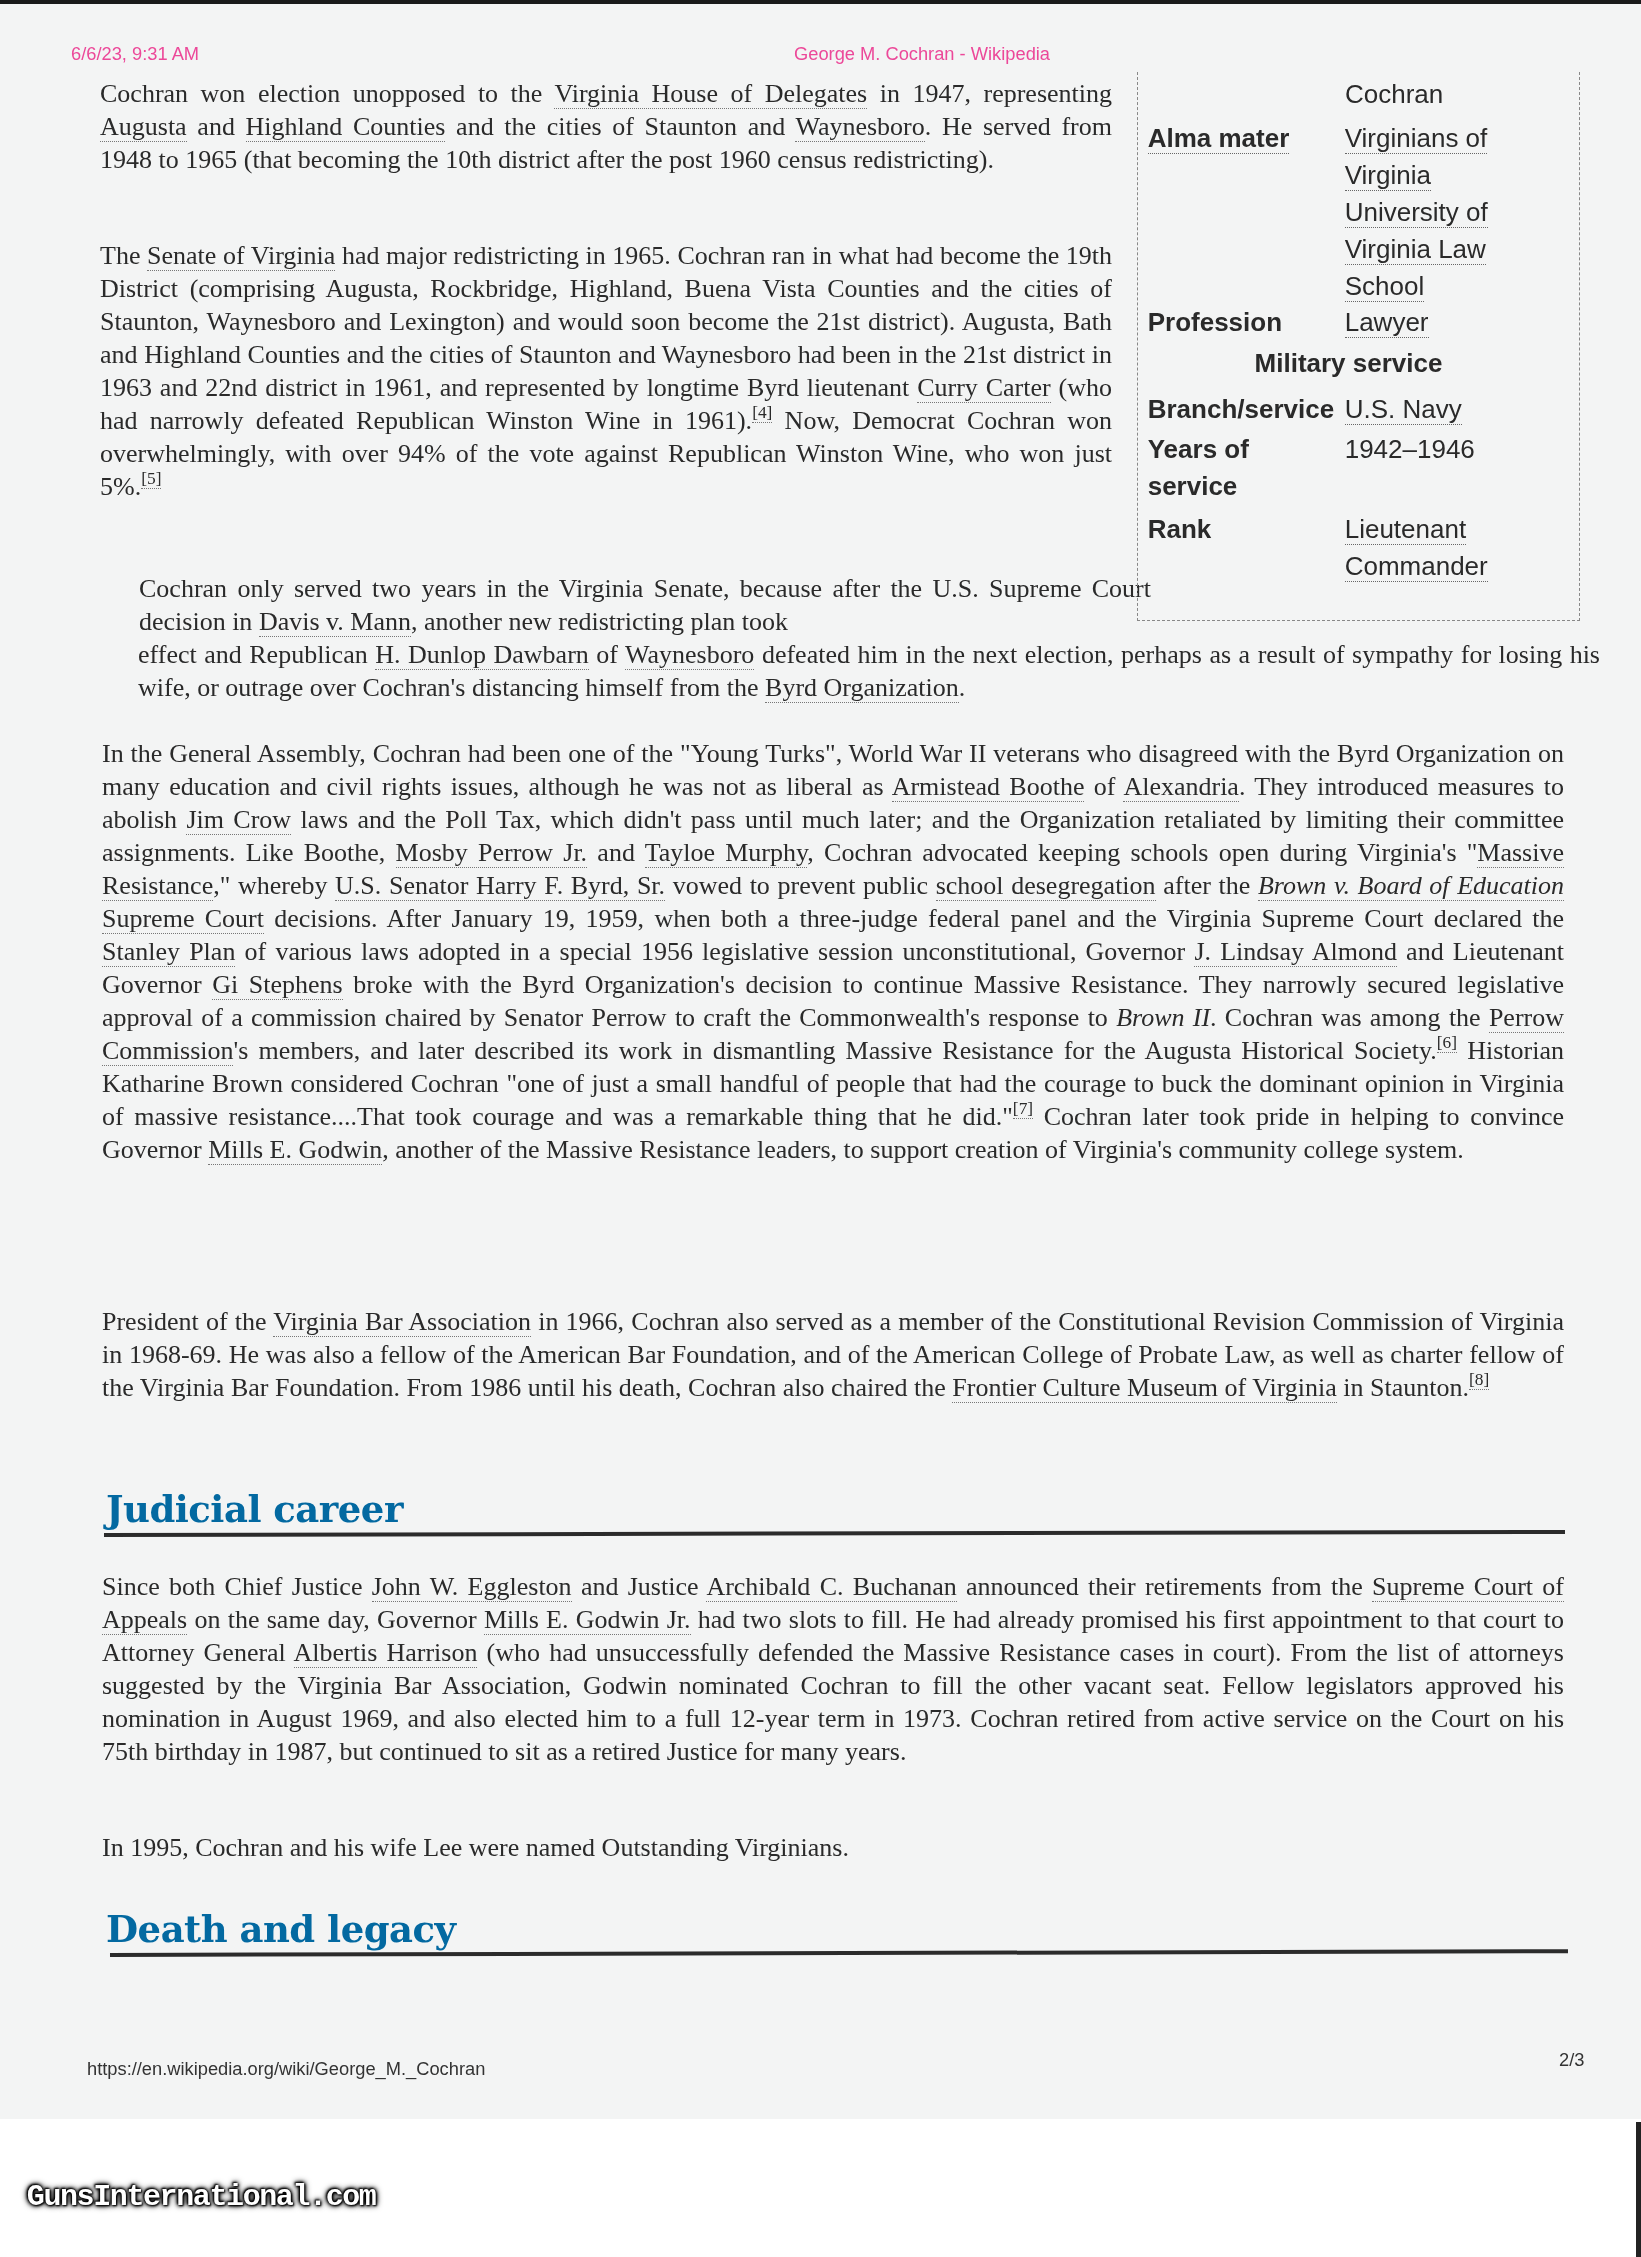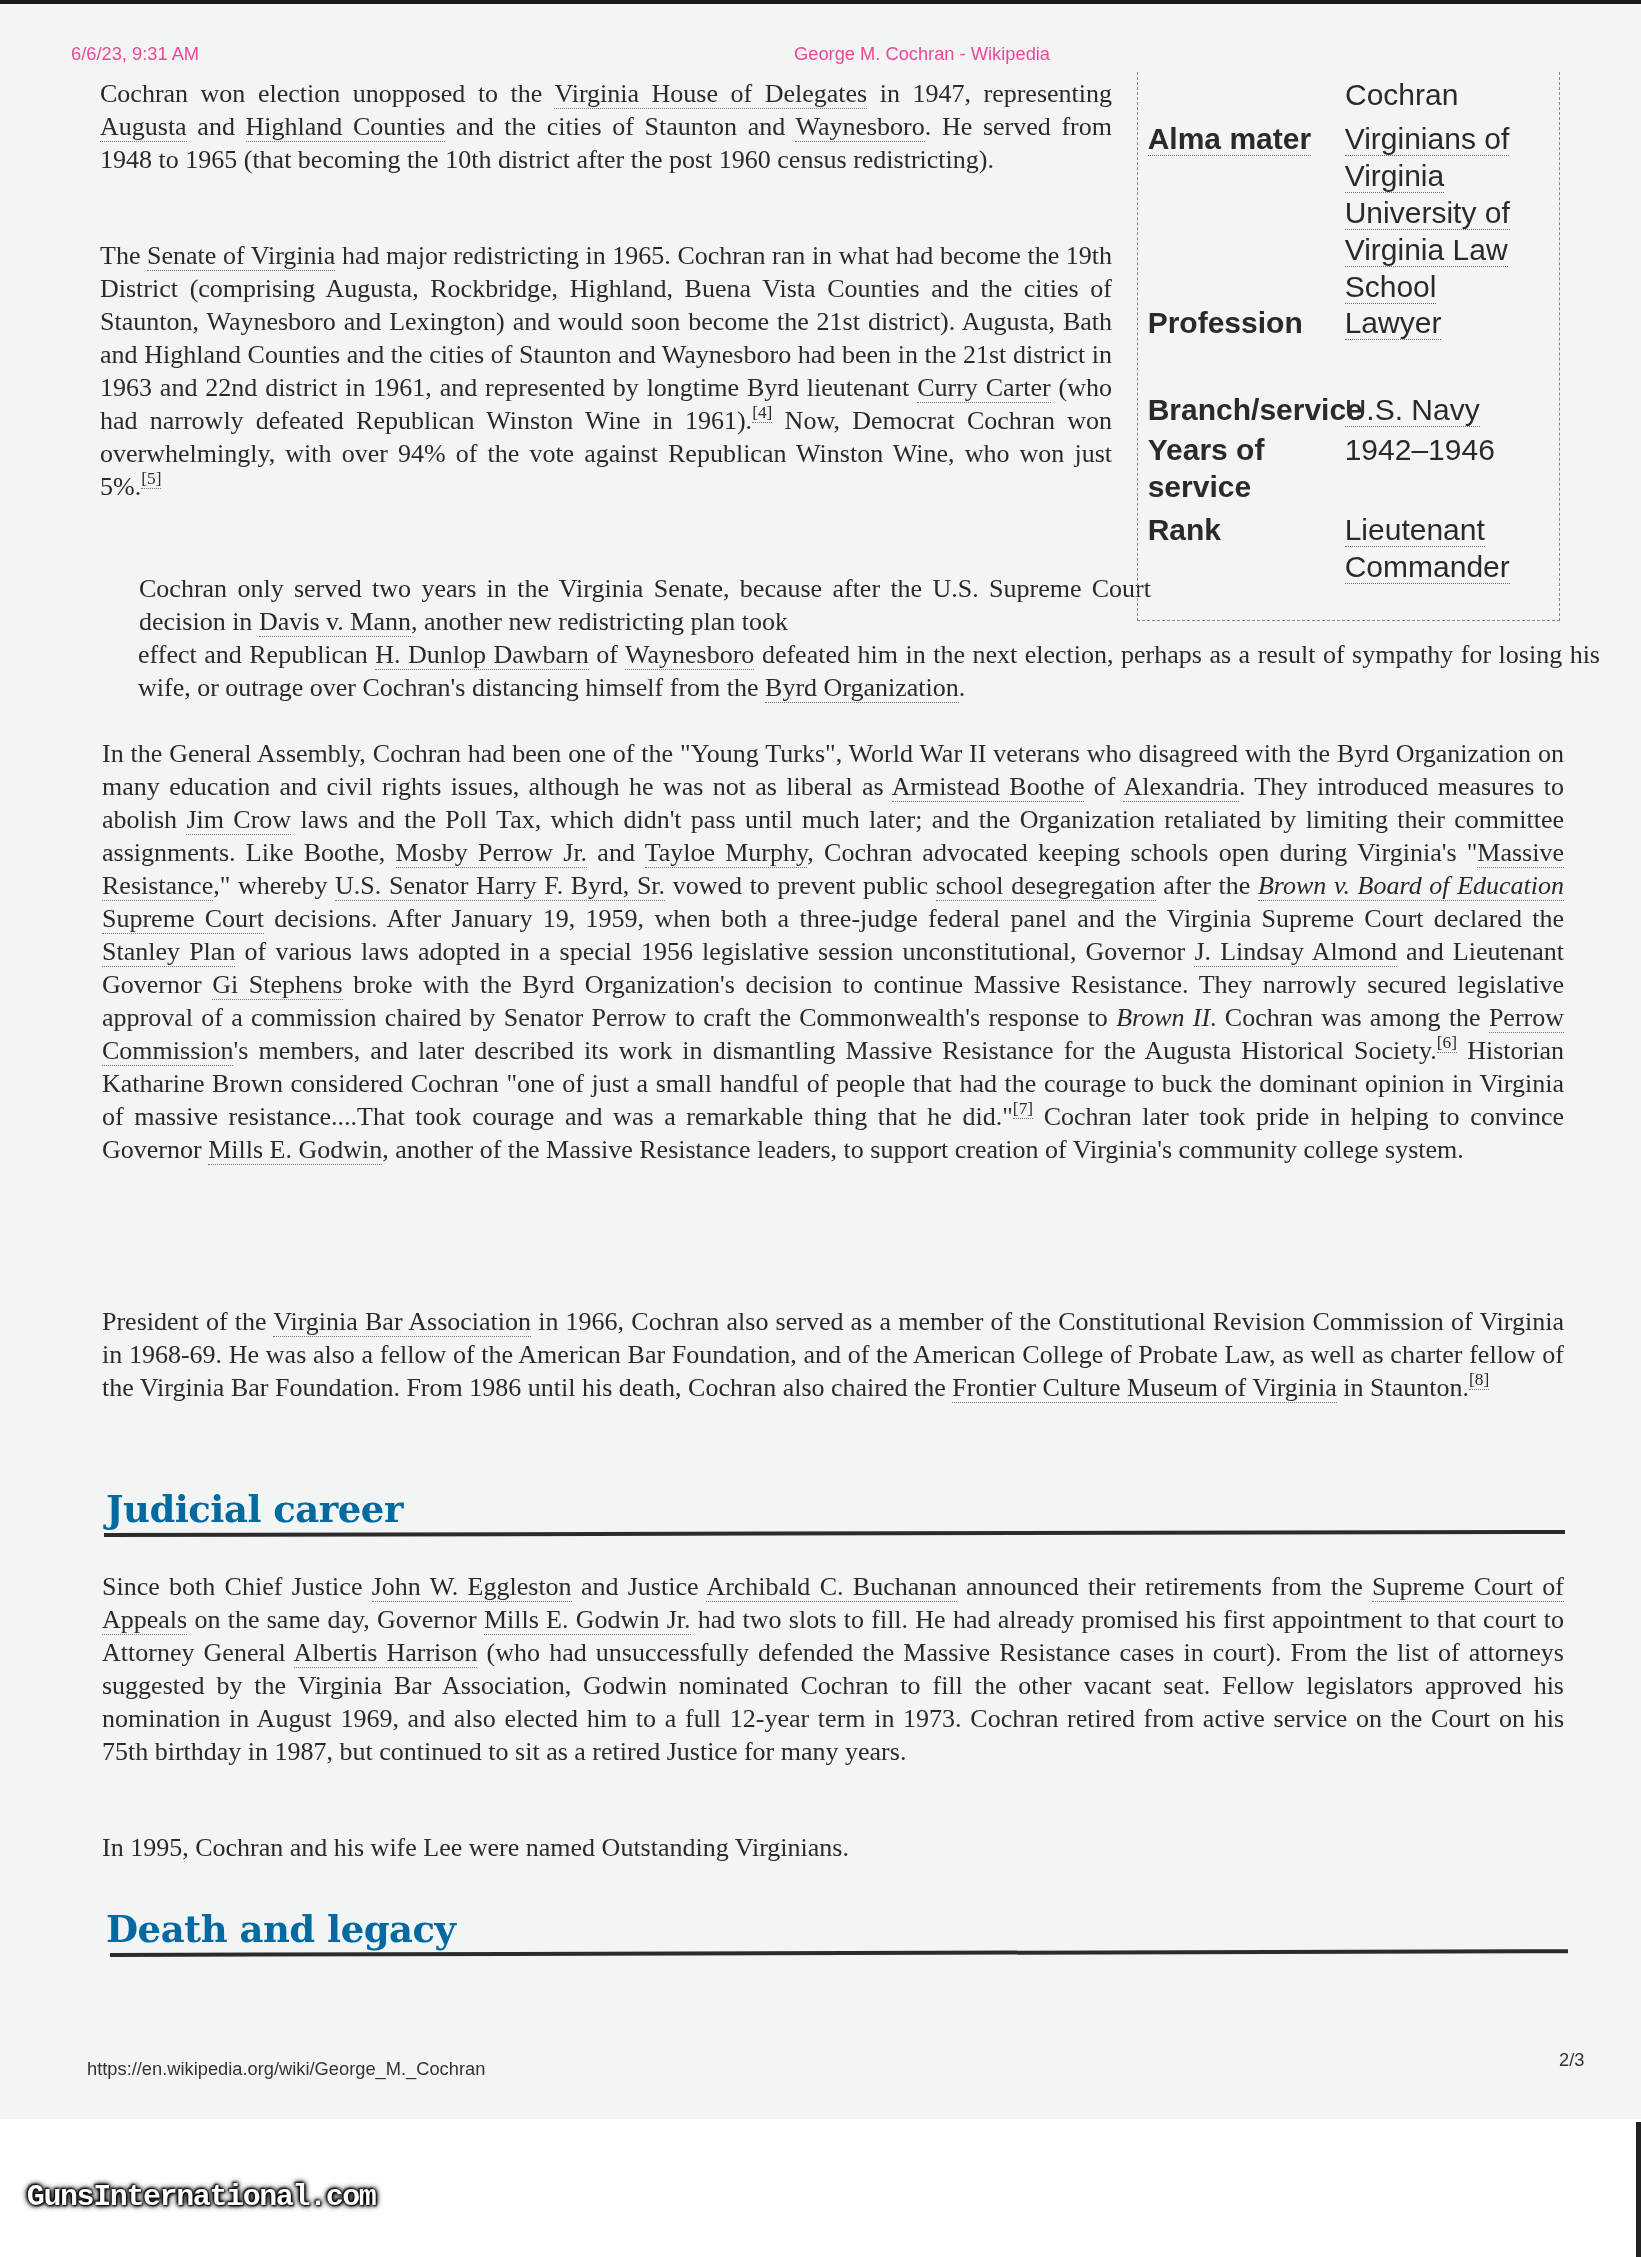--- a/index.html
+++ b/index.html
@@ -9,21 +9,21 @@
   .hdr { position:absolute; top:43px; font-family:"Liberation Sans", sans-serif; font-size:18.3px; color:#ec4899; }
   .hdr-date { left:71px; }
   .hdr-title { left:794px; }
   .p { position:absolute; font-family:"Liberation Serif", serif; font-size:26px; line-height:33px; color:#2a2a2a; text-align:justify; margin:0; }
   .narrow { left:100px; width:1012px; }
   .wide { left:102px; width:1462px; }
   a.lk { color:#2a2a2a; text-decoration:none; border-bottom:1px dotted #777; }
   sup.ref { font-size:17.4px; vertical-align:top; line-height:1; }
   sup.ref a { color:#2a2a2a; text-decoration:none; border-bottom:1px dotted #777; }
   i { font-style:italic;margin-top:6px; }
-  .infobox { position:absolute; left:1137px; top:72px; width:421px; height:548px; border-left:1px dashed #888; border-right:1px dashed #888; border-bottom:1px dashed #888; font-family:"Liberation Sans", sans-serif; font-size:30px; color:#2a2a2a; }
+  .infobox { position:absolute; left:1137px; top:72px; width:421px; height:548px; border-left:1px dashed #888; border-right:1px dashed #888; border-bottom:1px dashed #888; font-family:"Liberation Sans", sans-serif; font-size:26px; color:#2a2a2a;padding-left:20px; }
   .ib-row { position:absolute; left:9.7px; width:406px; }
   .ib-label { position:absolute; left:0; font-weight:bold; width:193px; line-height:37px; }
   .ib-value { position:absolute; left:197px; width:203px; line-height:37px; }
   .ib-value a, .ib-label a { color:#2a2a2a; text-decoration:none; border-bottom:1px dotted #666; }
   .ib-section { position:absolute; left:0; width:421px; text-align:center; font-weight:bold; line-height:37px; }
   .h2 { position:absolute; left:106px; font-family:"DejaVu Serif", serif; font-weight:bold; font-size:37px; color:#0369a1; letter-spacing:-0.5px; }
   .rule { position:absolute; height:3.9px; background:#2b2b2b; transform-origin:left center; }
   .footer-url { position:absolute; left:87px; top:2058px; font-family:"Liberation Sans", sans-serif; font-size:18.3px; color:#333; }
   .footer-page { position:absolute; left:1559px; top:2049px; font-family:"Liberation Sans", sans-serif; font-size:18.3px; color:#333; }
   .watermark { position:absolute; left:21px; top:2178px; font-family:Liberation Mono, monospace; font-weight:bold; font-size:30px; color:#fff; letter-spacing:-1.4px; padding:1.9px 5.8px; text-shadow:0 0 3.9px #000, 0 0 5.8px #000, 0 0 7.7px #000, 1px 1px 1.9px #000, -1px -1px 1.9px #000; }
@@ -68,20 +68,21 @@
       <a>Virginians of Virginia</a><br>
       <a>University of Virginia Law School</a>
     </div>
   </div>
 
   <div class="ib-row" style="top:232px;">
     <div class="ib-label">Profession</div>
     <div class="ib-value"><a>Lawyer</a></div>
   </div>
 
+  <div class="ib-section" style="top:273px;">Military service</div>
 
   <div class="ib-row" style="top:319px;">
     <div class="ib-label">Branch/service</div>
     <div class="ib-value"><a>U.S. Navy</a></div>
   </div>
 
   <div class="ib-row" style="top:359px;">
     <div class="ib-label" style="width:135px;">Years of service</div>
     <div class="ib-value">1942–1946</div>
   </div>

